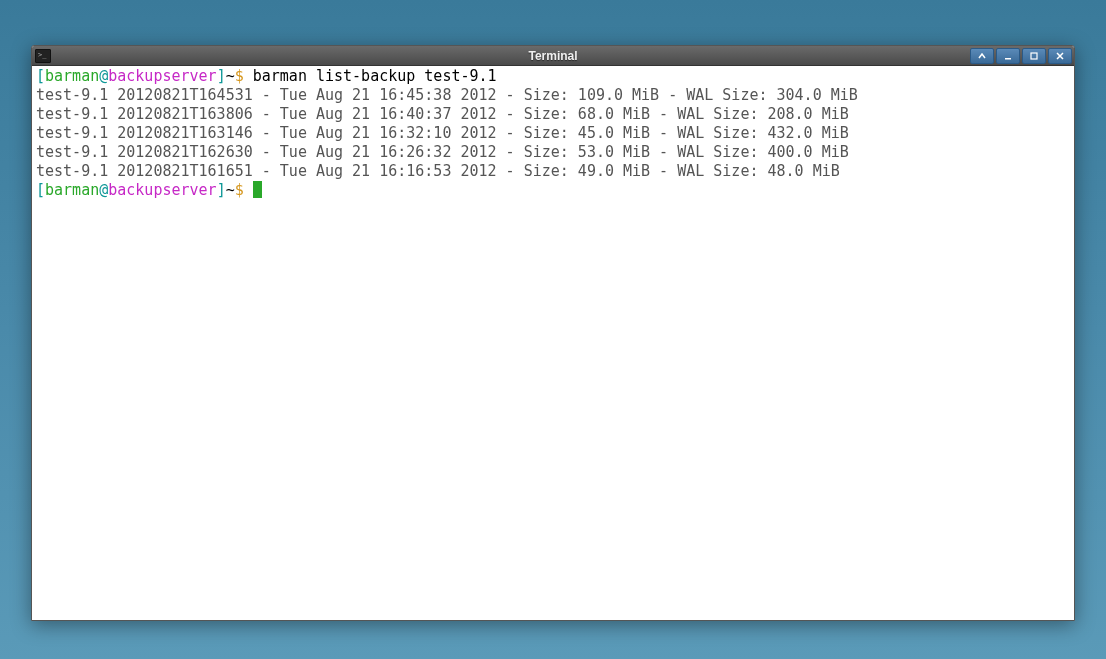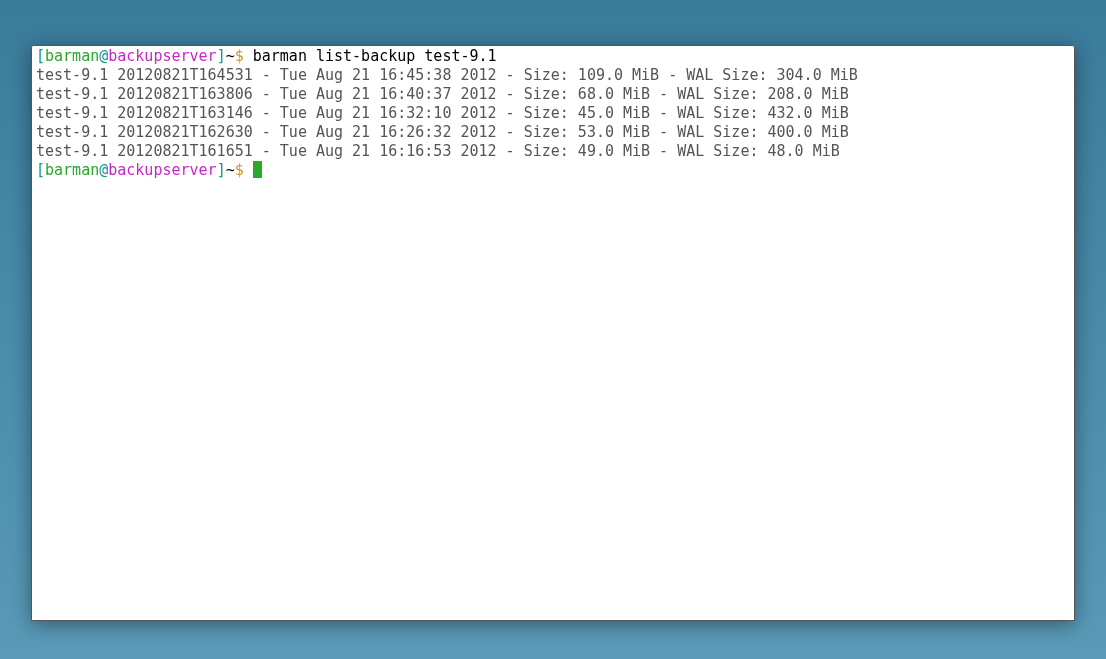--- a/index.html
+++ b/index.html
@@ -126,20 +126,46 @@
     
     .output-line {
       color: #555;
     }
   </style>
 </head>
 <body>
 
 <div class="terminal-window">
 
+  <div class="titlebar">
+    <div class="titlebar-icon"></div>
+    <div class="titlebar-title">Terminal</div>
+    <div class="titlebar-controls">
+      <div class="titlebar-btn">
+        <svg viewBox="0 0 10 10">
+            <path d="M2 7 L5 3 L8 7" stroke="#fff" stroke-width="1.5" fill="none"></path>
+          </svg>
+      </div>
+      <div class="titlebar-btn">
+        <svg viewBox="0 0 10 10">
+            <rect x="2" y="7" width="6" height="1.5" fill="#fff"></rect>
+          </svg>
+      </div>
+      <div class="titlebar-btn">
+        <svg viewBox="0 0 10 10">
+            <rect x="2" y="2" width="6" height="6" stroke="#fff" stroke-width="1.2" fill="none"></rect>
+          </svg>
+      </div>
+      <div class="titlebar-btn">
+        <svg viewBox="0 0 10 10">
+            <path d="M2 2 L8 8 M8 2 L2 8" stroke="#fff" stroke-width="1.5"></path>
+          </svg>
+      </div>
+    </div>
+  </div>
 
   <div class="terminal-body"><span><span class="teal">[</span><span class="green">barman</span><span class="teal">@</span><span class="magenta">backupserver</span><span class="teal">]</span><span>~</span><span class="orange">$</span> <span>barman list-backup test-9.1</span></span>
 <span class="output-line">test-9.1 20120821T164531 - Tue Aug 21 16:45:38 2012 - Size: 109.0 MiB - WAL Size: 304.0 MiB</span>
 <span class="output-line">test-9.1 20120821T163806 - Tue Aug 21 16:40:37 2012 - Size: 68.0 MiB - WAL Size: 208.0 MiB</span>
 <span class="output-line">test-9.1 20120821T163146 - Tue Aug 21 16:32:10 2012 - Size: 45.0 MiB - WAL Size: 432.0 MiB</span>
 <span class="output-line">test-9.1 20120821T162630 - Tue Aug 21 16:26:32 2012 - Size: 53.0 MiB - WAL Size: 400.0 MiB</span>
 <span class="output-line">test-9.1 20120821T161651 - Tue Aug 21 16:16:53 2012 - Size: 49.0 MiB - WAL Size: 48.0 MiB</span>
 <span><span class="teal">[</span><span class="green">barman</span><span class="teal">@</span><span class="magenta">backupserver</span><span class="teal">]</span><span>~</span><span class="orange">$</span> <span class="cursor-block"></span></span></div>
 
 </div>

